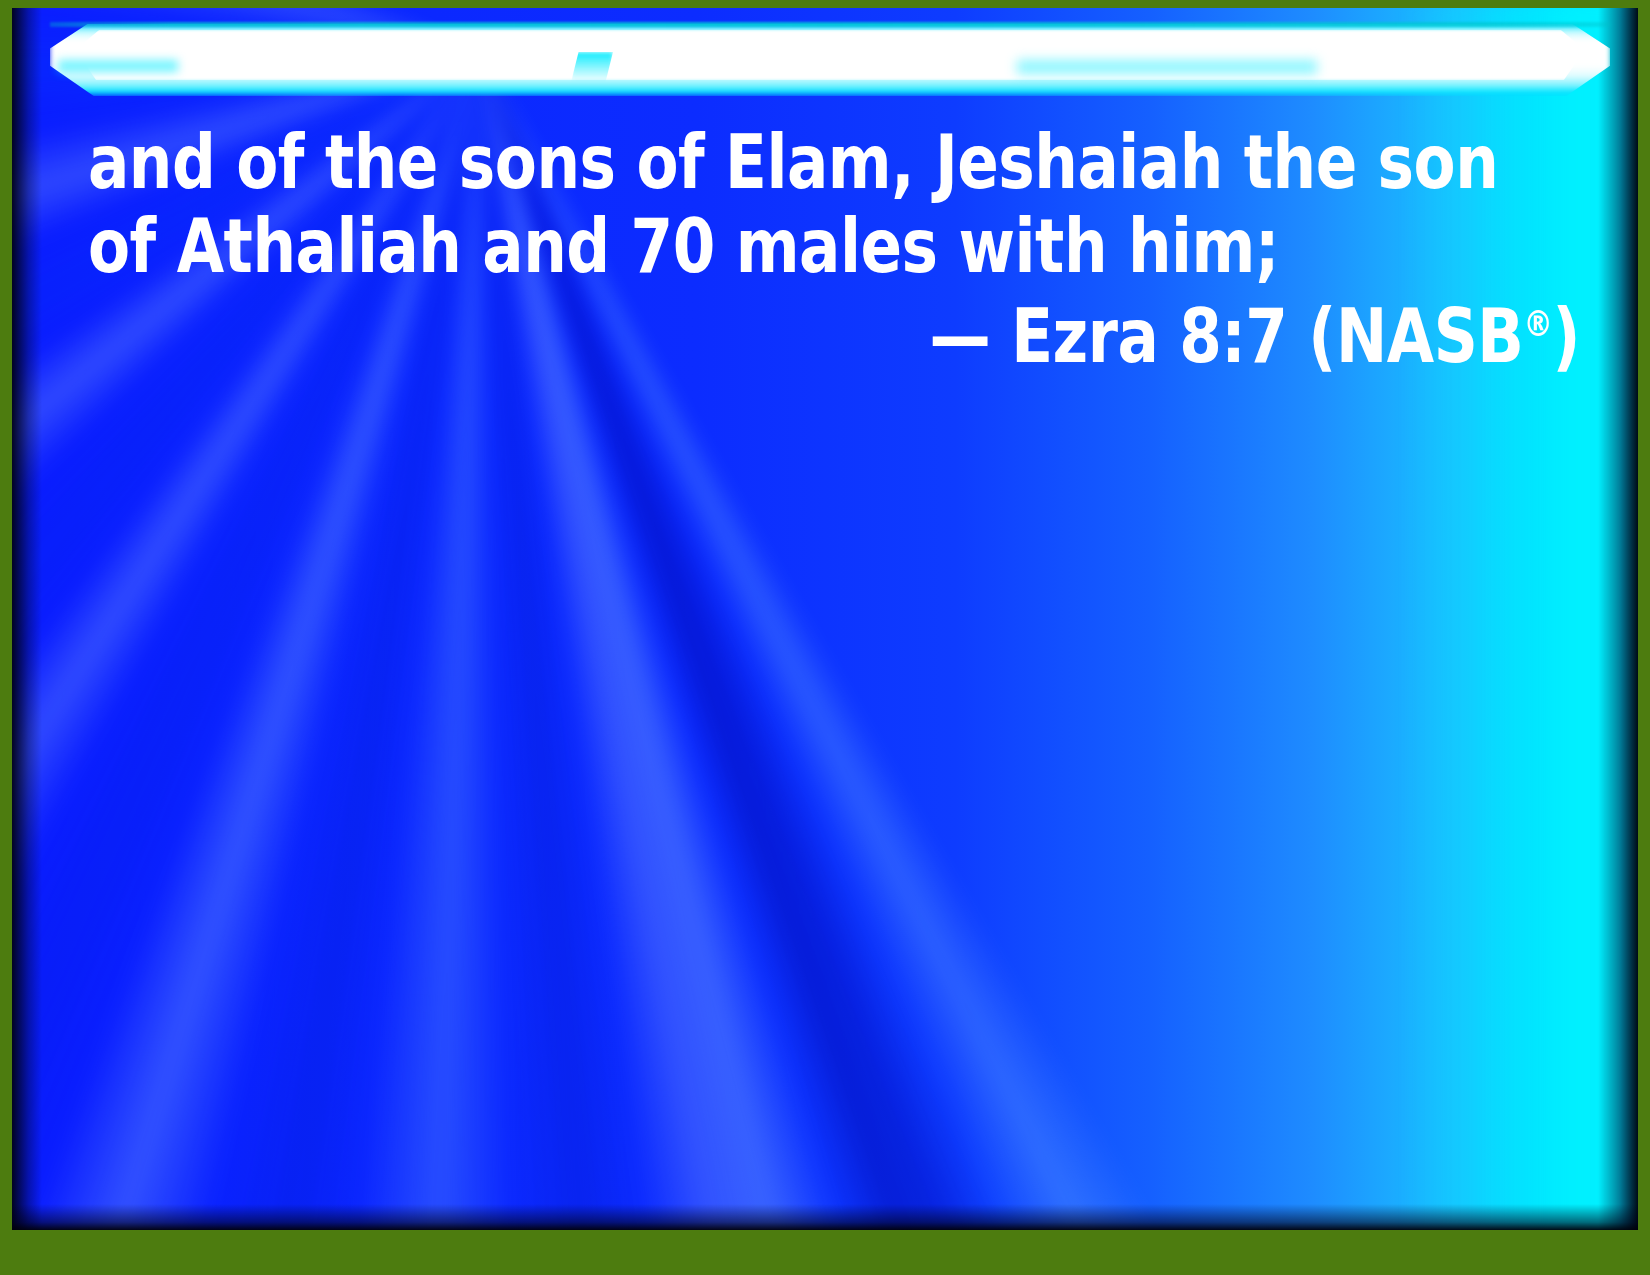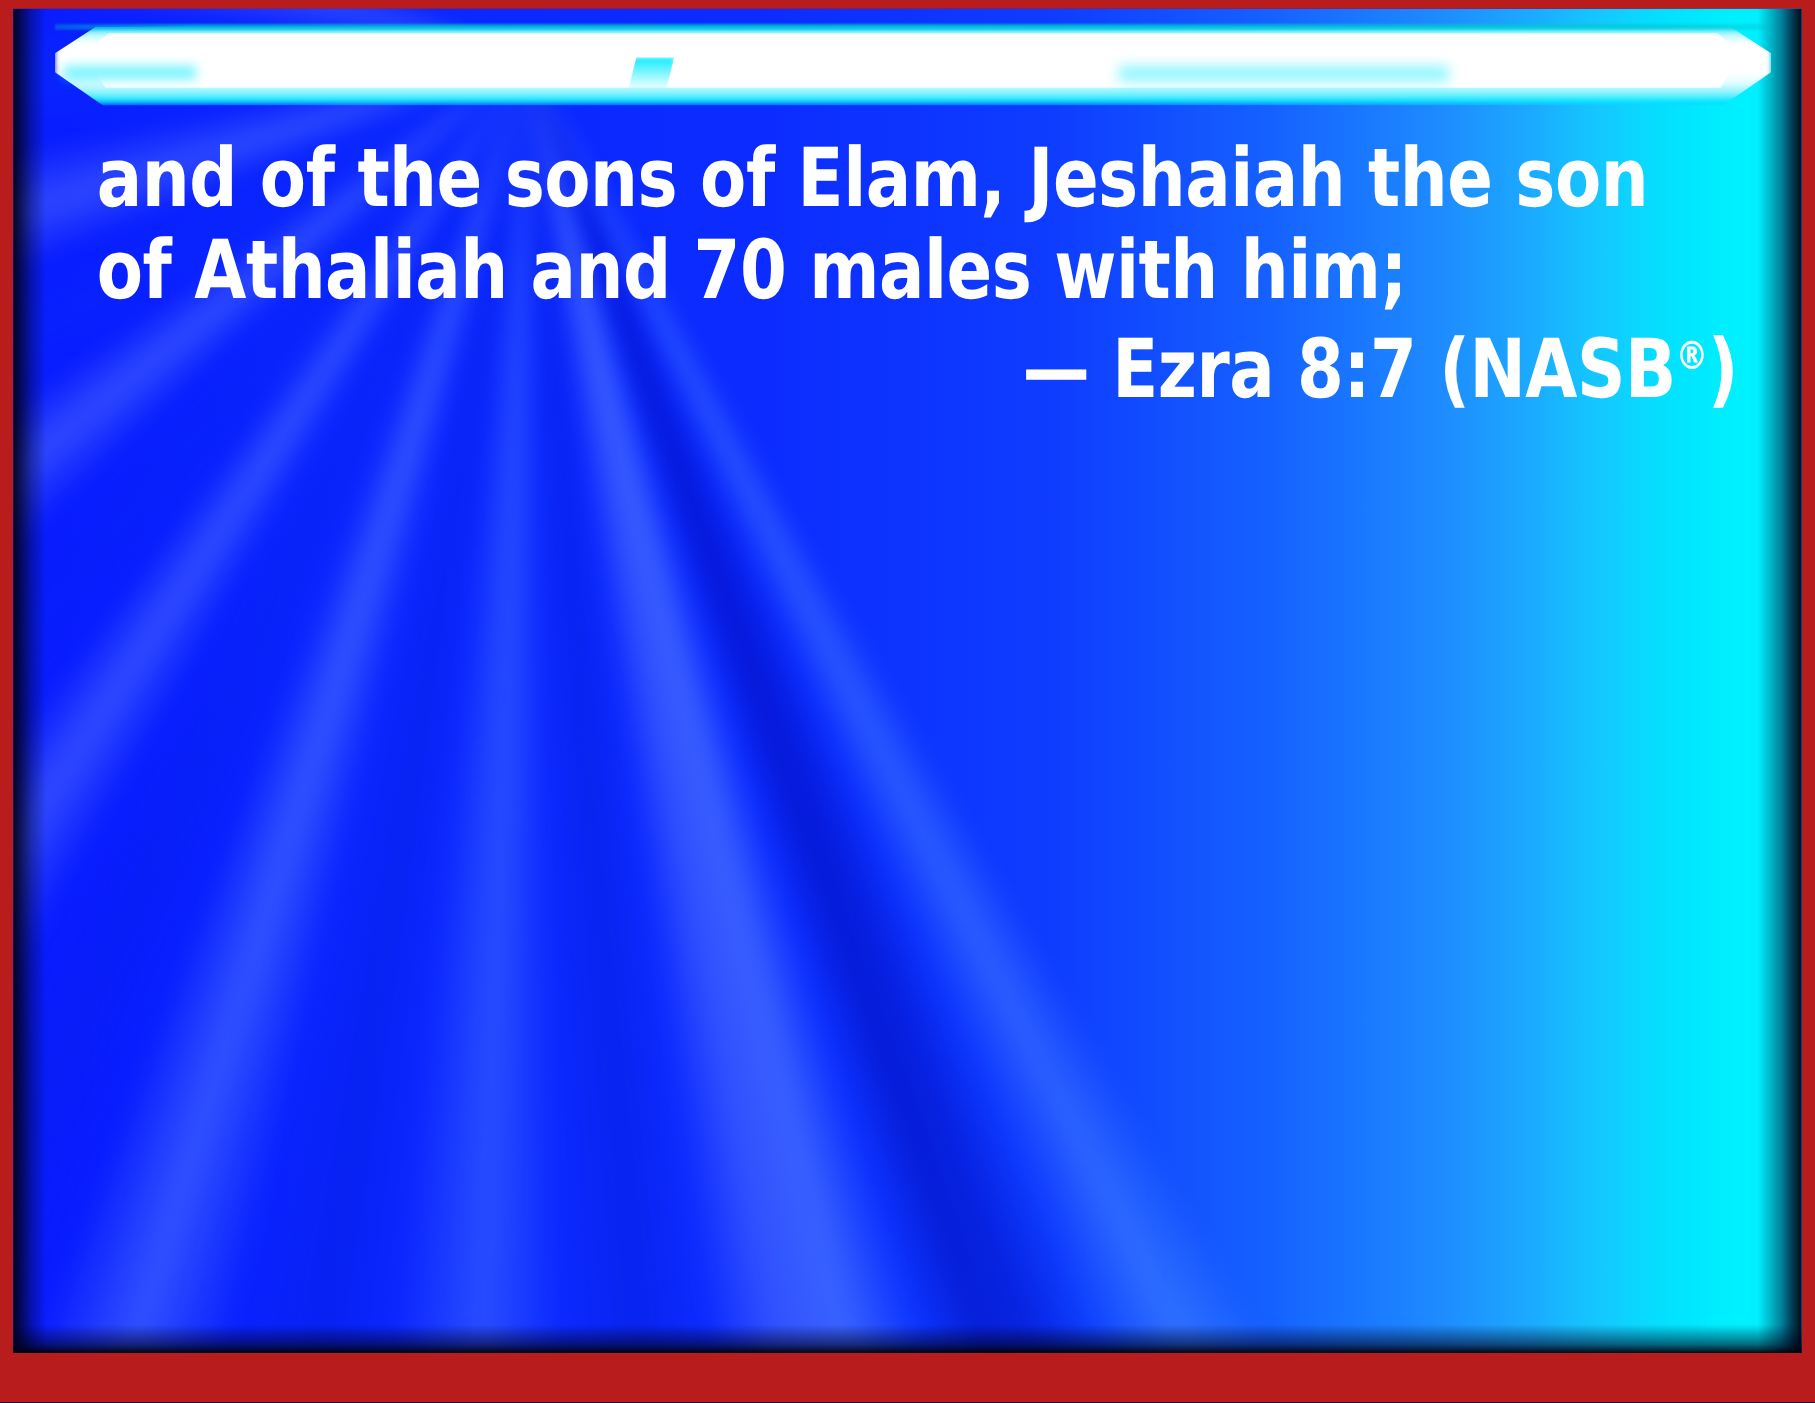--- a/index.html
+++ b/index.html
@@ -11,21 +11,21 @@
     width: 1650px;
     height: 1275px;
     overflow: hidden;
   }
 
   
   .slide-frame {
     position: relative;
     width: 1650px;
     height: 1275px;
-    background: #b91c1c;
+    background: #4d7c0f;
     overflow: hidden;
   }
 
   
   .slide-canvas {
     position: absolute;
     left: 12px;
     top: 8px;
     width: 1626px;
     height: 1222px;

